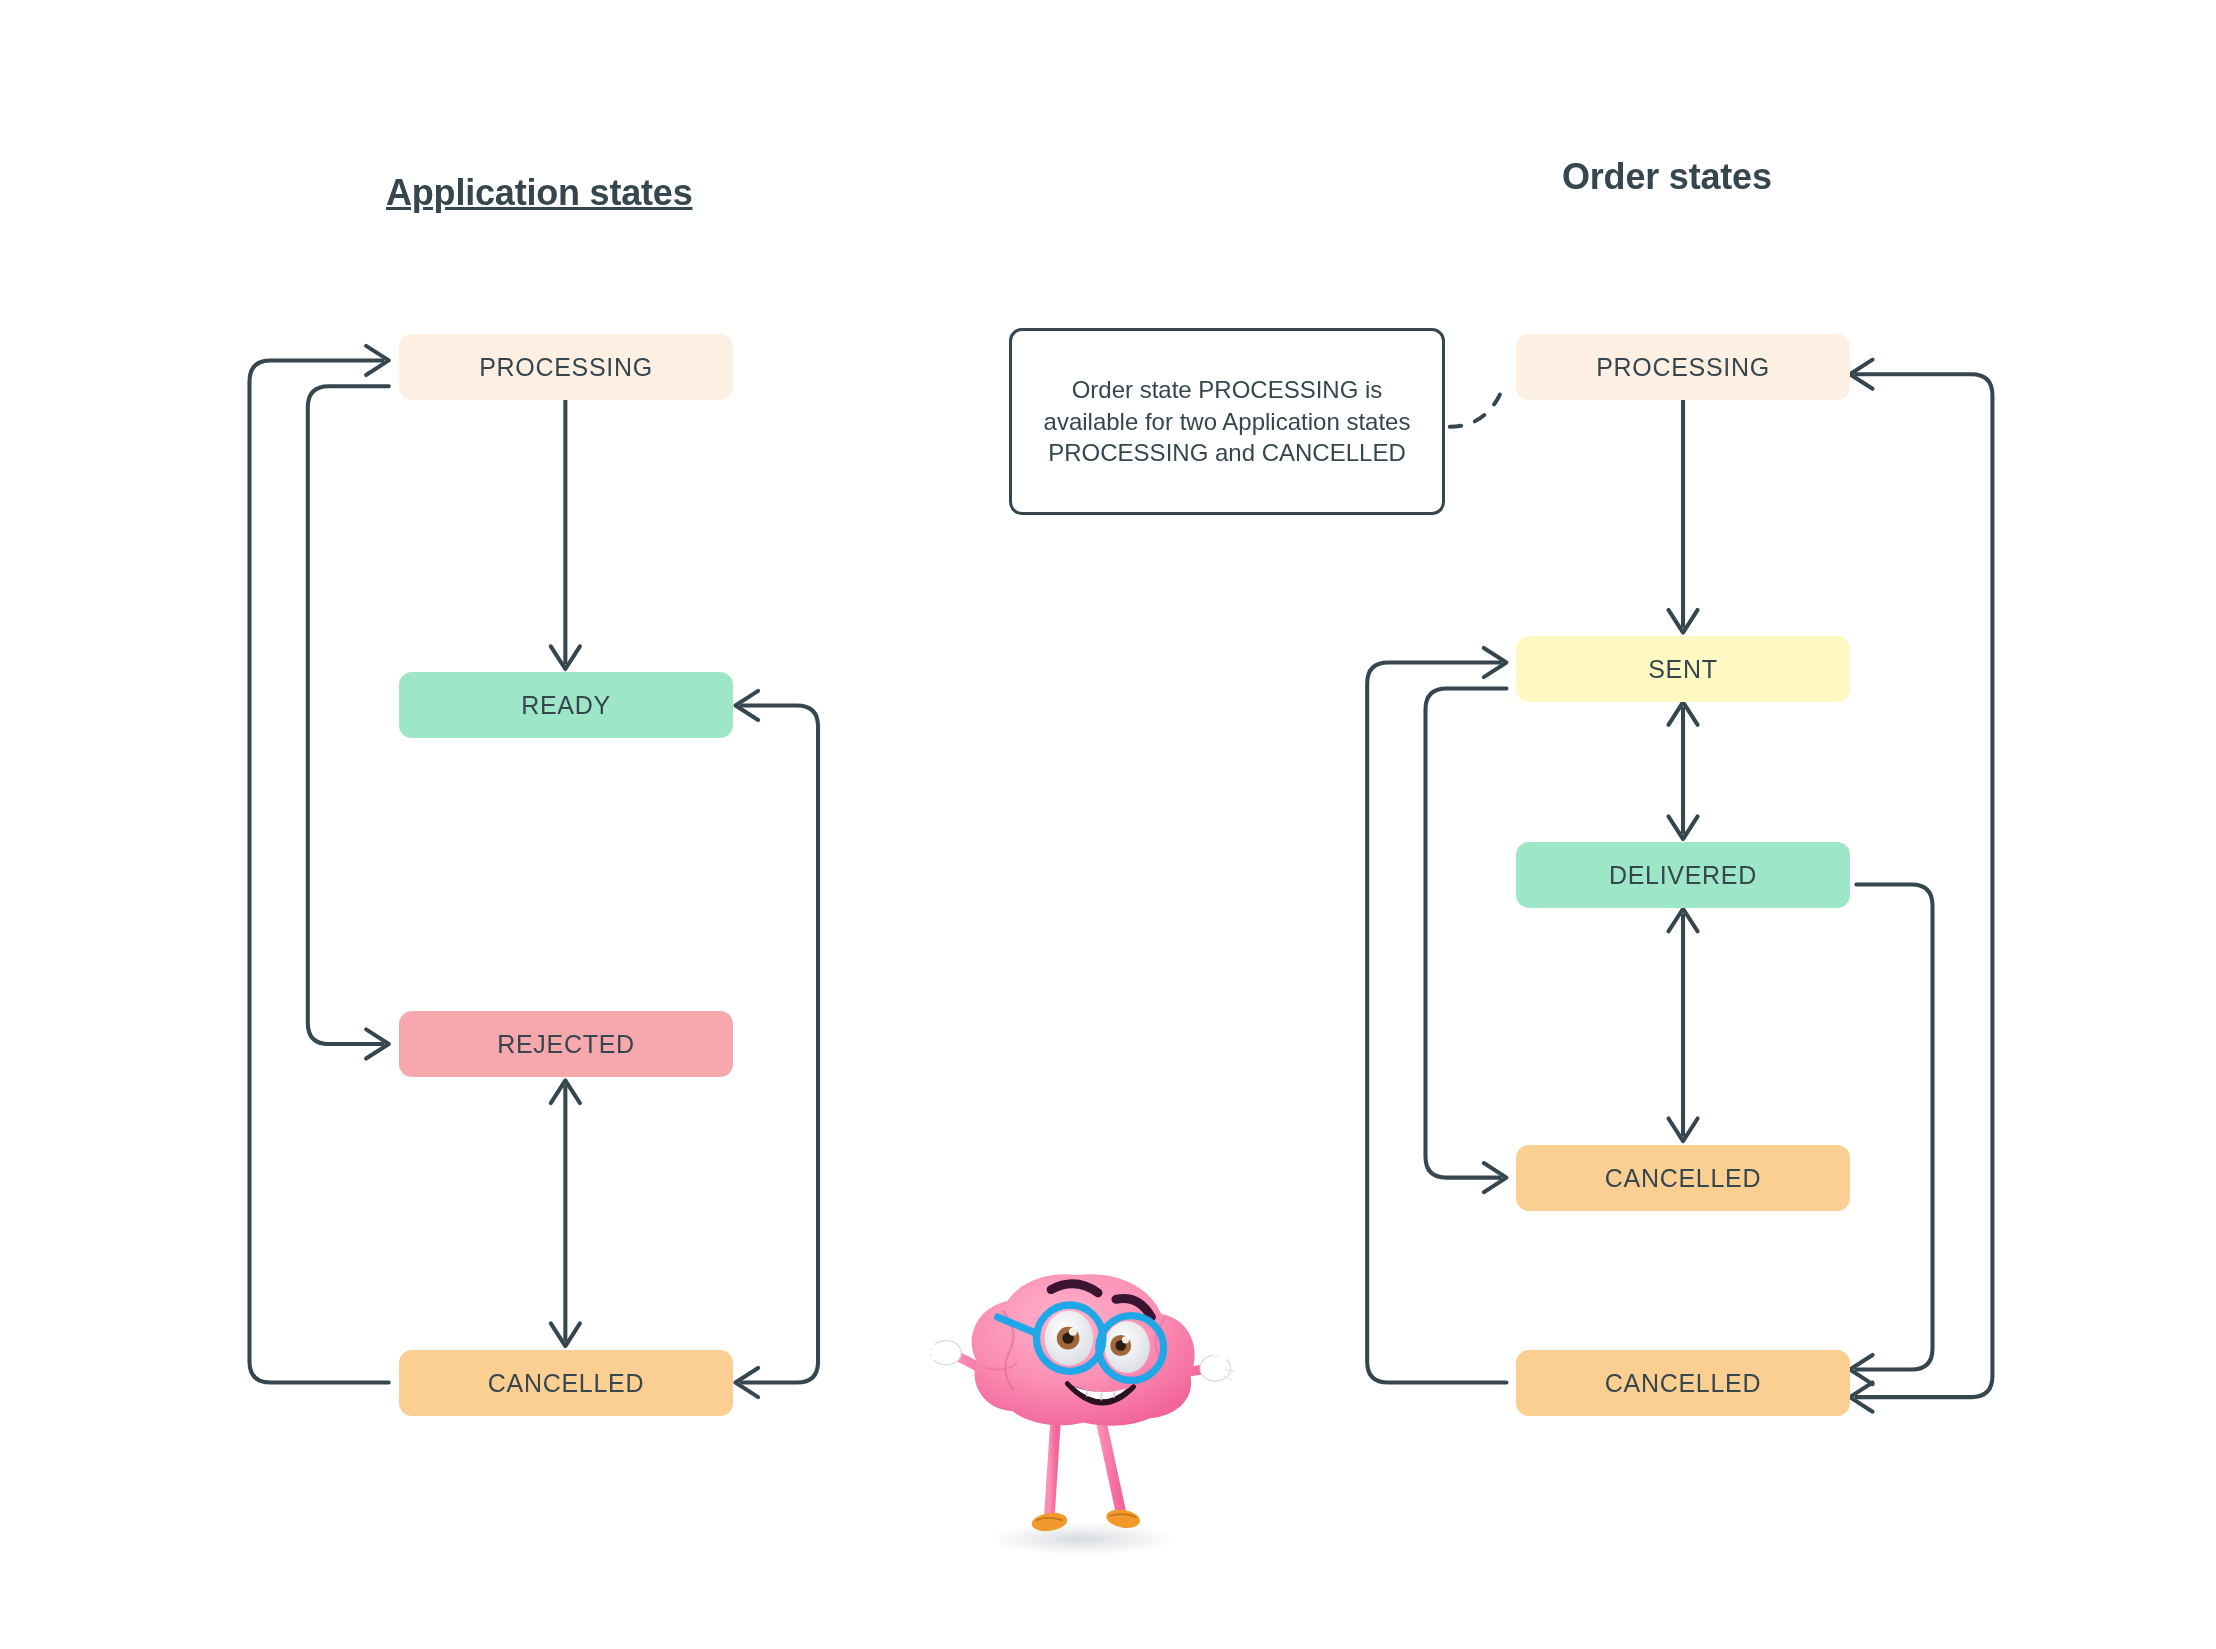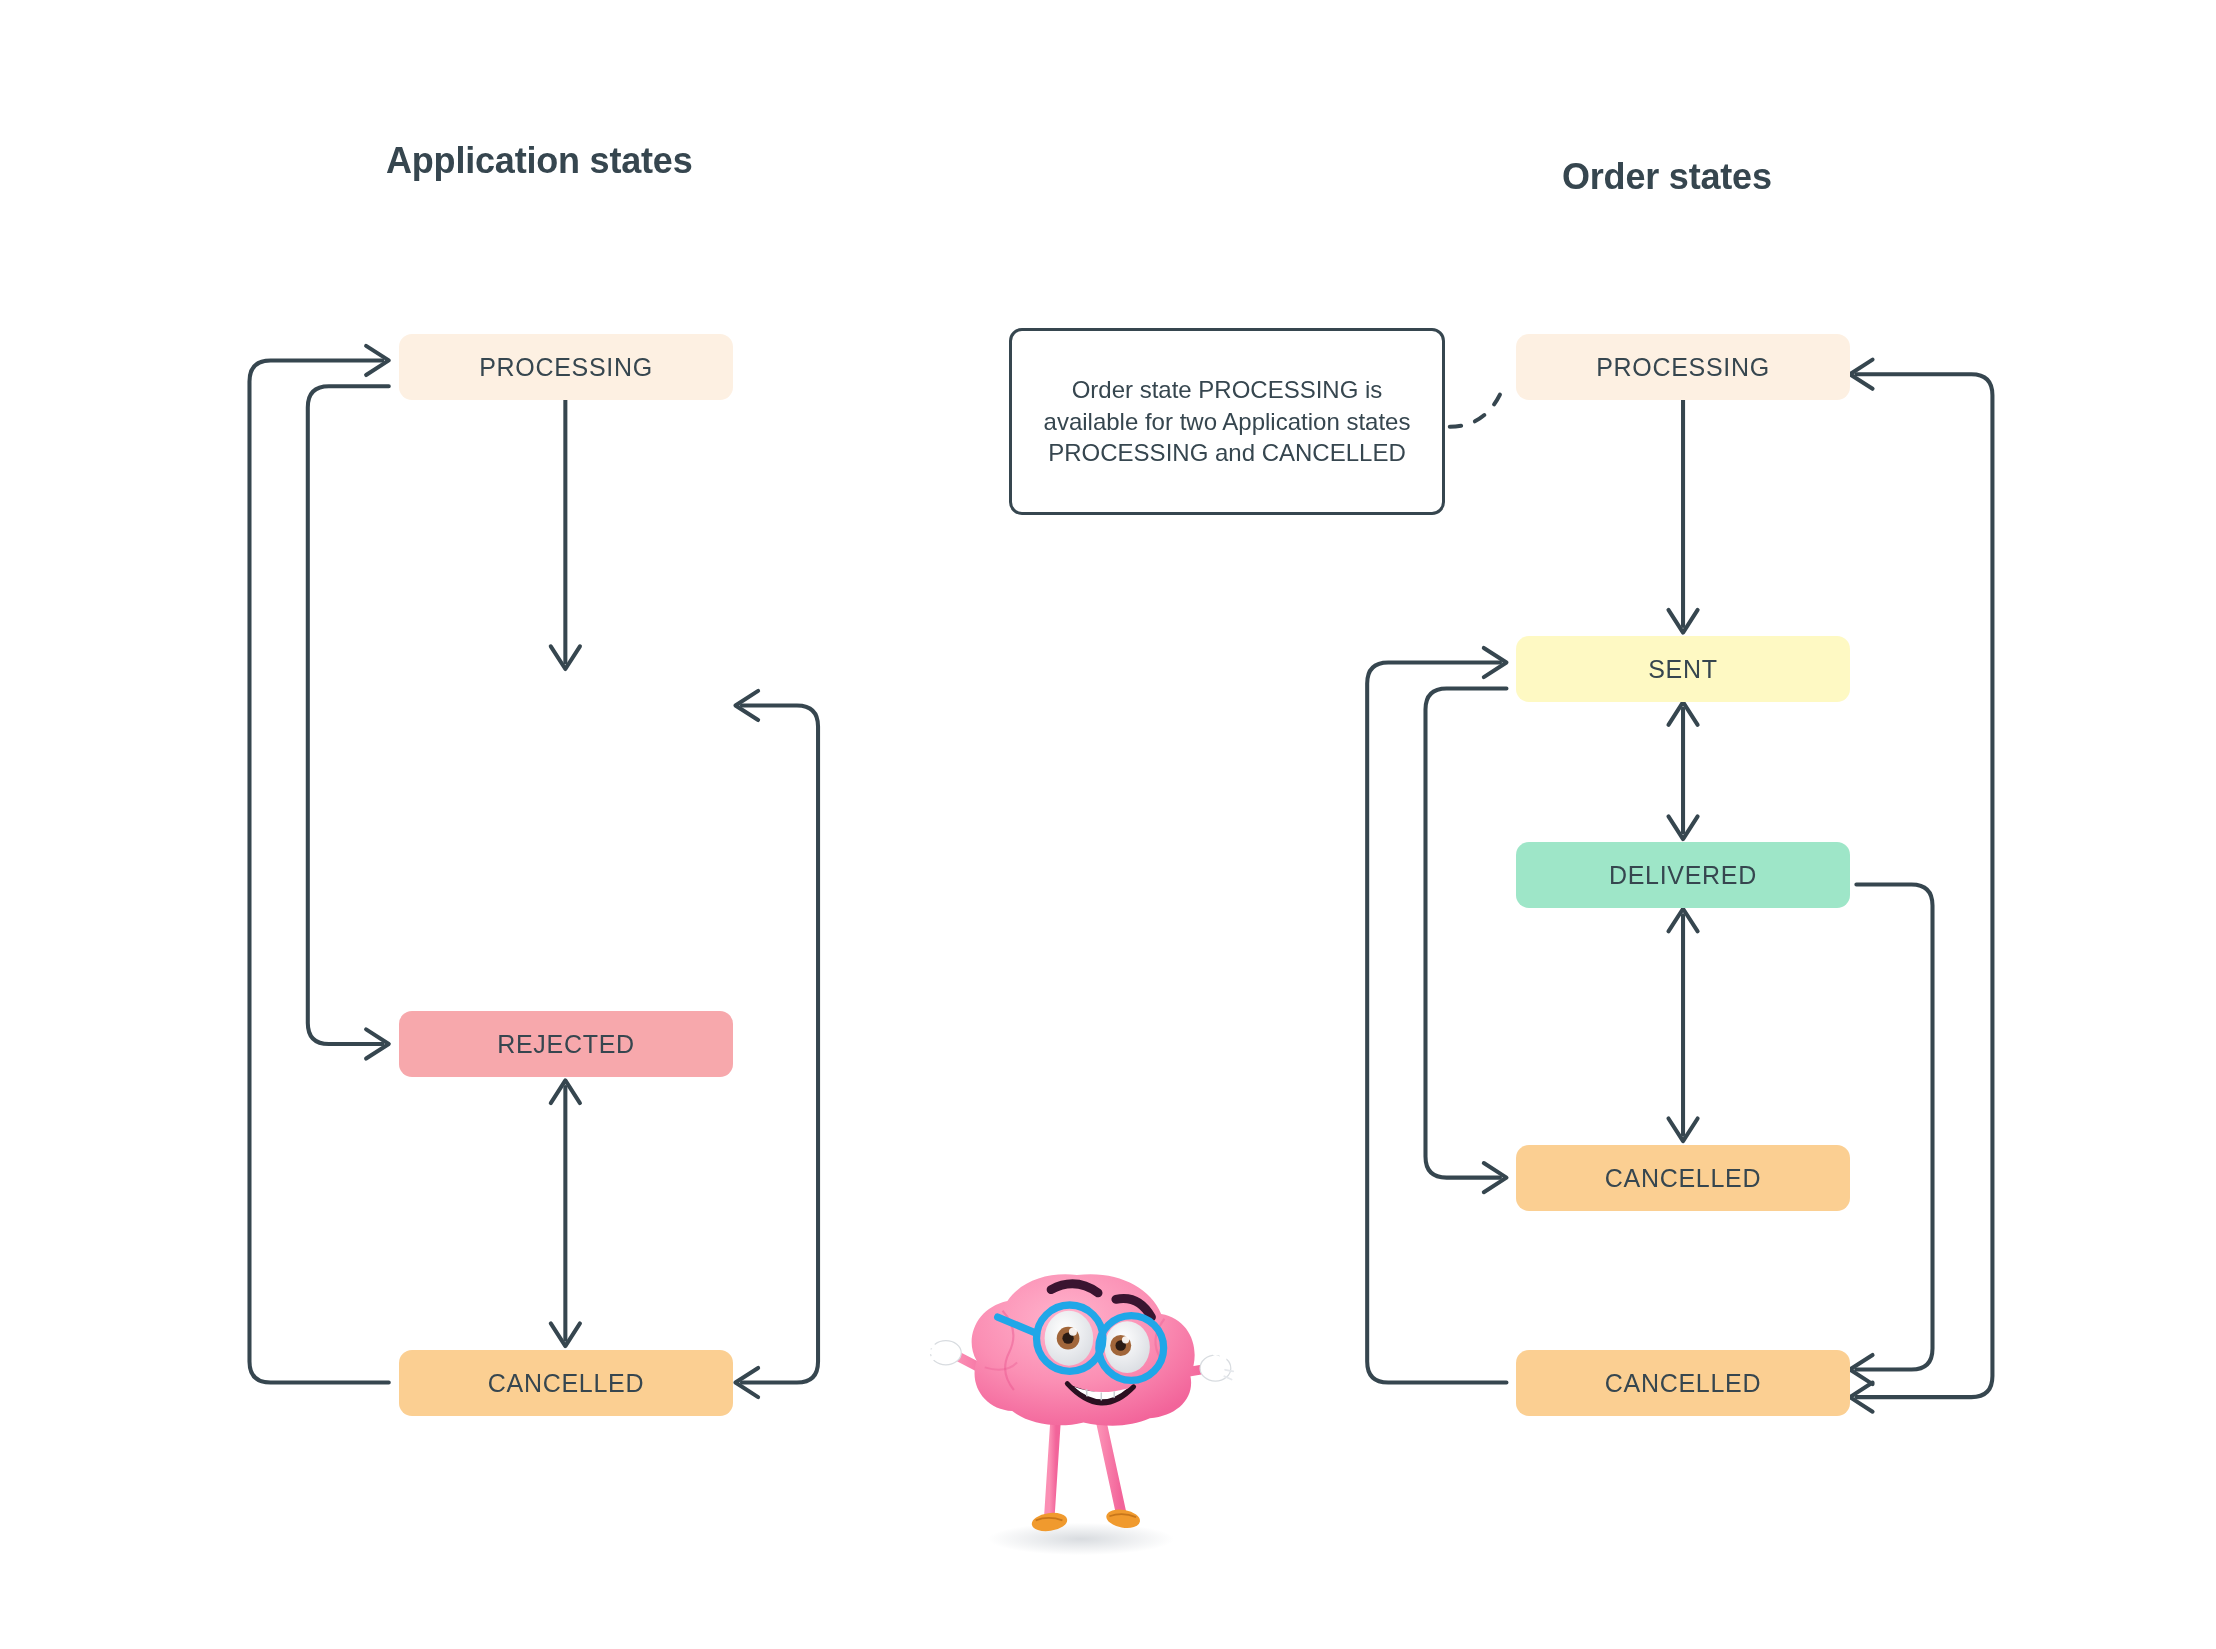--- a/index.html
+++ b/index.html
@@ -23,21 +23,21 @@
 
   
   .col-title {
     position: absolute;
     font-size: 36px;
     font-weight: bold;
     letter-spacing: -0.2px;
     color: #36464F;
     white-space: nowrap;
   }
-  #title-application { left: 386px; top: 140px; }
+  #title-application { left: 386px; top: 172px; text-decoration: underline; }
   #title-order       { left: 1562px; top: 156px; }
 
   
   .state-box {
     position: absolute;
     width: 334px;
     height: 66px;
     border-radius: 13px;
     display: flex;
     align-items: center;
@@ -208,20 +208,23 @@
   </svg>
 
   <div class="col-title" id="title-application">Application states</div>
 
   <div class="col-title" id="title-order">Order states</div>
 
   <div class="state-box" id="box-app-processing" style="background: rgb(253, 240, 226);">
     <span class="state-label">PROCESSING</span>
   </div>
 
+  <div class="state-box" id="box-app-ready" style="background: rgb(158, 230, 200);">
+    <span class="state-label">READY</span>
+  </div>
 
   <div class="state-box" id="box-app-rejected" style="background: rgb(247, 168, 172);">
     <span class="state-label">REJECTED</span>
   </div>
 
   <div class="state-box" id="box-app-cancelled" style="background: rgb(251, 207, 146);">
     <span class="state-label">CANCELLED</span>
   </div>
 
   <div class="state-box" id="box-ord-processing" style="background: rgb(253, 240, 226);">

